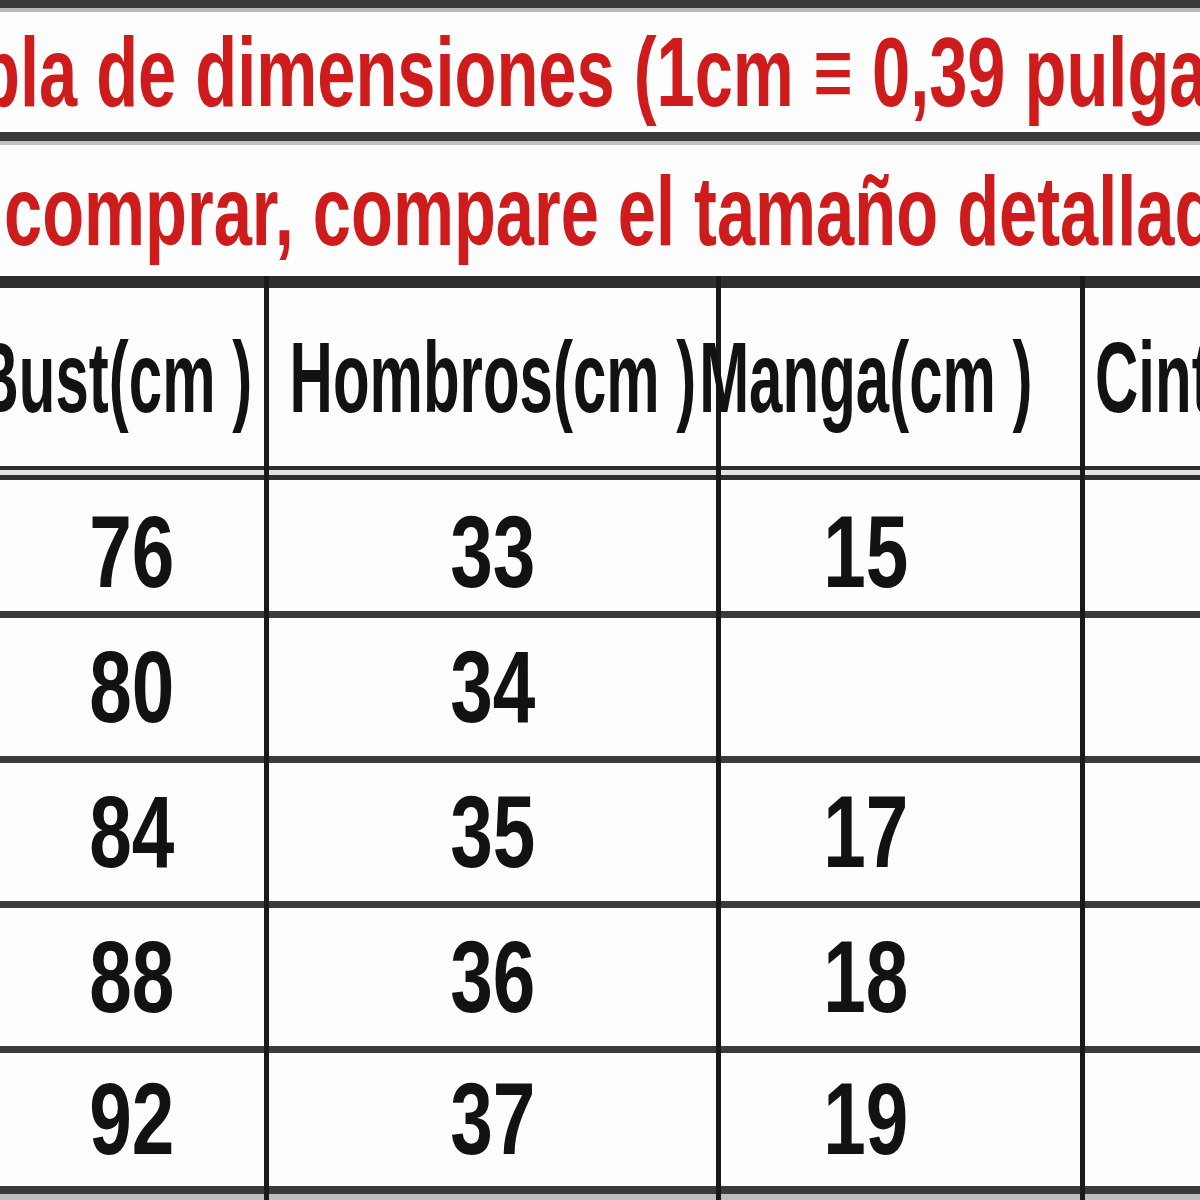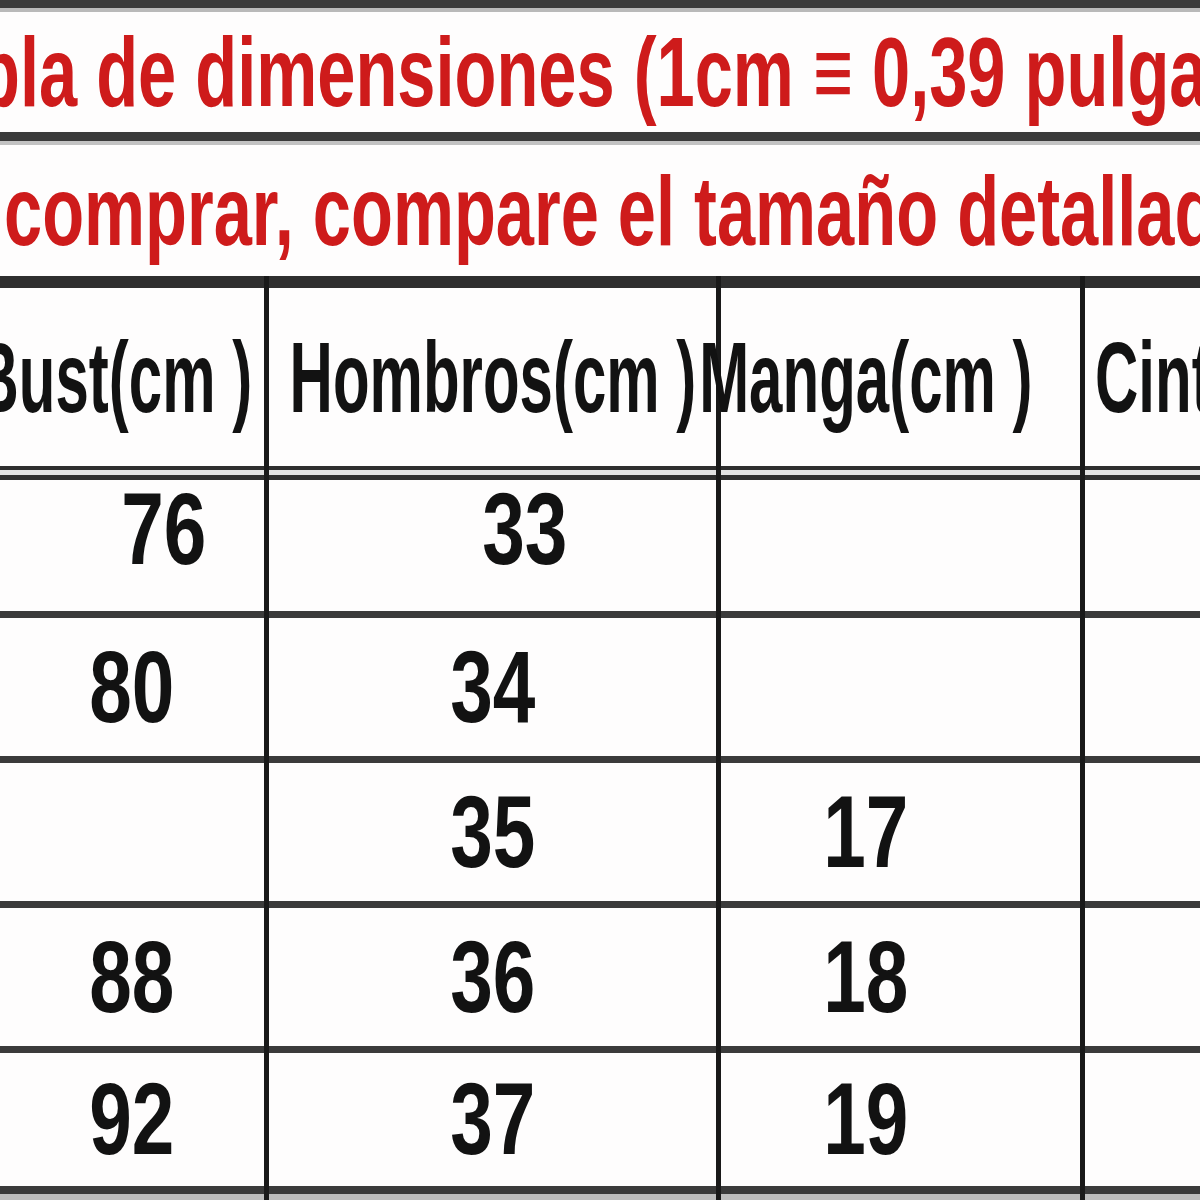--- a/index.html
+++ b/index.html
@@ -43,21 +43,21 @@
   .hcell.c4{justify-content:flex-start;padding-left:10px;box-sizing:border-box;}
   .hcell.c4 .txt{transform-origin:left center;}
   .dcell{font-size:102px;}
   .dcell .txt{transform:scaleX(.75);transform-origin:center center;}
   
   .c1{left:0;width:264px;}
   .c2{left:269px;width:447px;}
   .c3{left:721px;width:290px;}
   .c4{left:1085px;width:115px;}
   
-  .r0{top:464px;height:131px;padding-left:32px;}
+  .r0{top:487px;height:131px;}
   .r1{top:618px;height:138px;}
   .r2{top:763px;height:138px;}
   .r3{top:908px;height:138px;}
   .r4{top:1053px;height:133px;border-radius:26px;}
 </style>
 </head>
 <body>
 
 <div id="stage">
 
@@ -94,34 +94,40 @@
   <div class="hcell c4">
     <span class="txt">Cint</span>
   </div>
 
   <div class="dcell r0 c1">
     <span class="txt">76</span>
   </div>
   <div class="dcell r0 c2">
     <span class="txt">33</span>
   </div>
+  <div class="dcell r0 c3">
+    <span class="txt">15</span>
+  </div>
   <div class="dcell r0 c4">
     <span class="txt"></span>
   </div>
 
   <div class="dcell r1 c1">
     <span class="txt">80</span>
   </div>
   <div class="dcell r1 c2">
     <span class="txt">34</span>
   </div>
   <div class="dcell r1 c4">
     <span class="txt"></span>
   </div>
 
+  <div class="dcell r2 c1">
+    <span class="txt">84</span>
+  </div>
   <div class="dcell r2 c2">
     <span class="txt">35</span>
   </div>
   <div class="dcell r2 c3">
     <span class="txt">17</span>
   </div>
   <div class="dcell r2 c4">
     <span class="txt"></span>
   </div>
 

